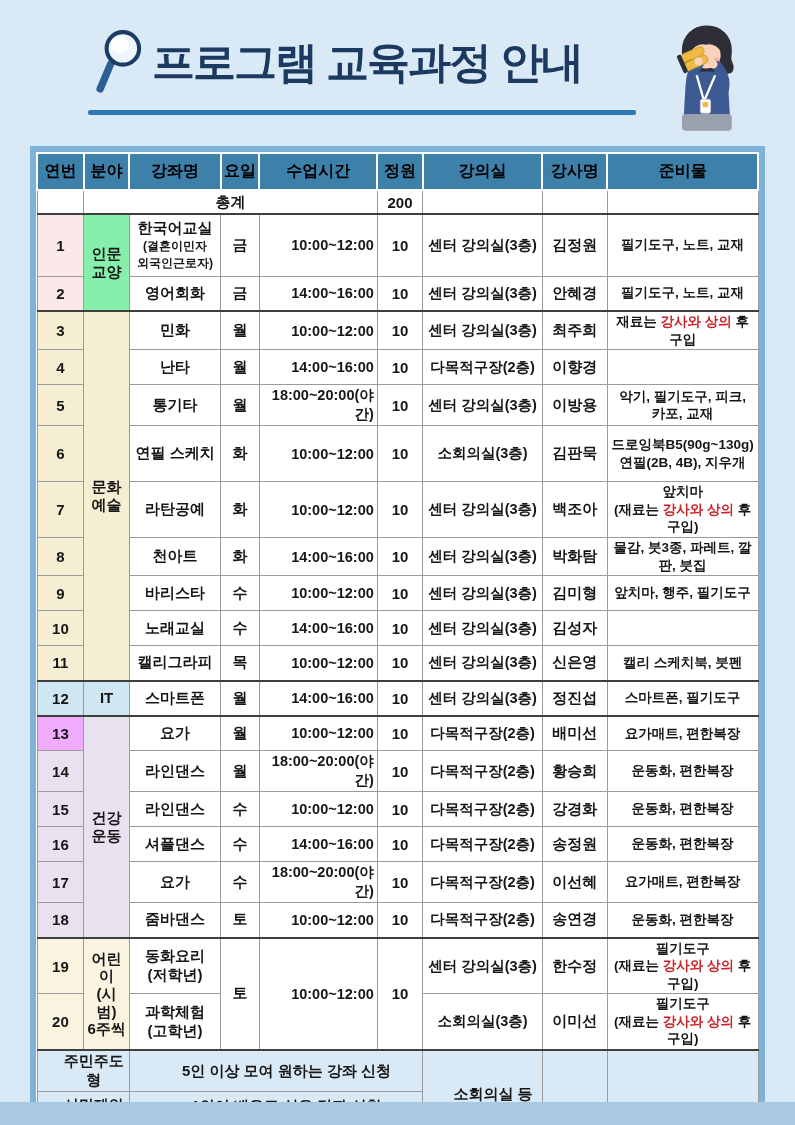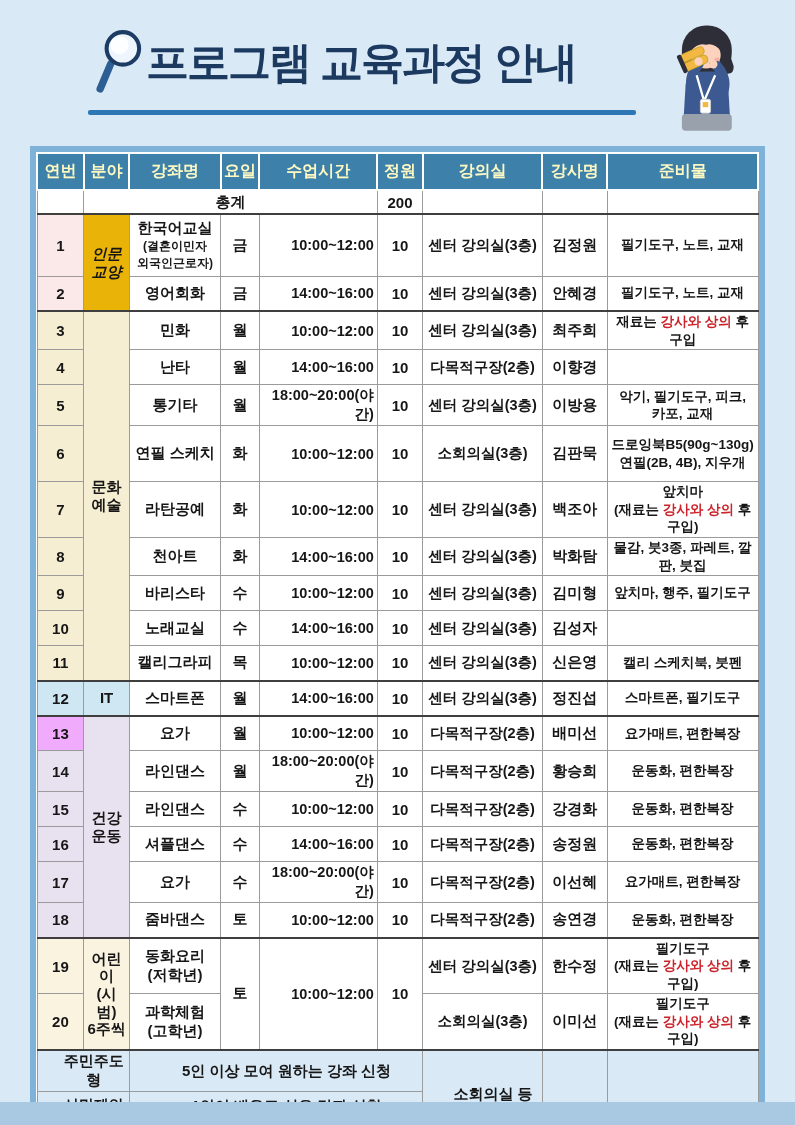--- a/index.html
+++ b/index.html
@@ -2,30 +2,30 @@
 <html><head>
 <meta charset="utf-8">
 <style>
   html,body { margin:0; padding:0; }
   .page { width:795px; height:1125px; background:#d9e9f6; position:relative;
           font-family:"Liberation Sans","DejaVu Sans",sans-serif; overflow:hidden; }
   .bottom-strip { position:absolute; left:0; right:0; bottom:0; height:23px; background:#a9c9e3; }
 
   
   .hdr { position:relative; padding-top:26px; height:110px; }
-  .title-row { display:flex; align-items:center; justify-content:flex-start; gap:2px;
+  .title-row { display:flex; align-items:center; justify-content:flex-start; gap:8px;
                margin-left:92px; width:545px; }
   .title { font-size:43px; font-weight:800; color:#1c3a60; letter-spacing:-2px; white-space:nowrap; }
   .underline { height:5px; background:#2e77b5; border-radius:2px; width:548px; margin:10px 0 0 88px; }
   .mascot { position:absolute; right:30px; top:18px; }
 
   
   .table-wrap { margin:10px 30px 0 30px; border:6px solid #7fb2d8; background:#fff; }
   table { width:100%; border-collapse:collapse; table-layout:fixed; }
-  th { background:#3d80a9; color:#fef9c3; font-size:16px; font-weight:700;
+  th { background:#3d80a9; color:#000000; font-size:16px; font-weight:700;
        border:2.5px solid #fff; height:33px; padding:1px 0; }
   td { border:1.4px solid #9b9b9b; text-align:center; vertical-align:middle;
        font-weight:700; color:#161616; font-size:15px; padding:1px 3px; }
   tr { height:35px; }
   tr.r-tall { height:56px; }
   tr.r-xtall { height:62px; }
   tr.total-row { height:24px; }
   tr.group-start td { border-top:2.4px solid #3f3f3f;margin-top:28px; }
   .course-line.small { font-size:12px; font-weight:700; }
   .cat-cell { line-height:1.18; font-size:15px; }
@@ -107,21 +107,21 @@
           <tr class="total-row">
             <td></td>
             <td colspan="4">총계</td>
             <td>200</td>
             <td></td>
             <td></td>
             <td></td>
           </tr>
           <tr class="group-start r-xtall">
             <td style="background: rgb(251, 232, 233);">1</td>
-            <td class="cat-cell" rowspan="2" style="background: #eab308; font-style: italic;">인문<br>교양</td>
+            <td class="cat-cell" rowspan="2" style="background: #86efac;">인문<br>교양</td>
             <td>
               <div class="course-line">한국어교실</div>
               <div class="course-line small">(결혼이민자</div>
               <div class="course-line small">외국인근로자)</div>
             </td>
             <td>금</td>
             <td class="time-cell">10:00~12:00</td>
             <td>10</td>
             <td class="room-cell">센터 강의실(3층)</td>
             <td class="teacher-cell">김정원</td>

